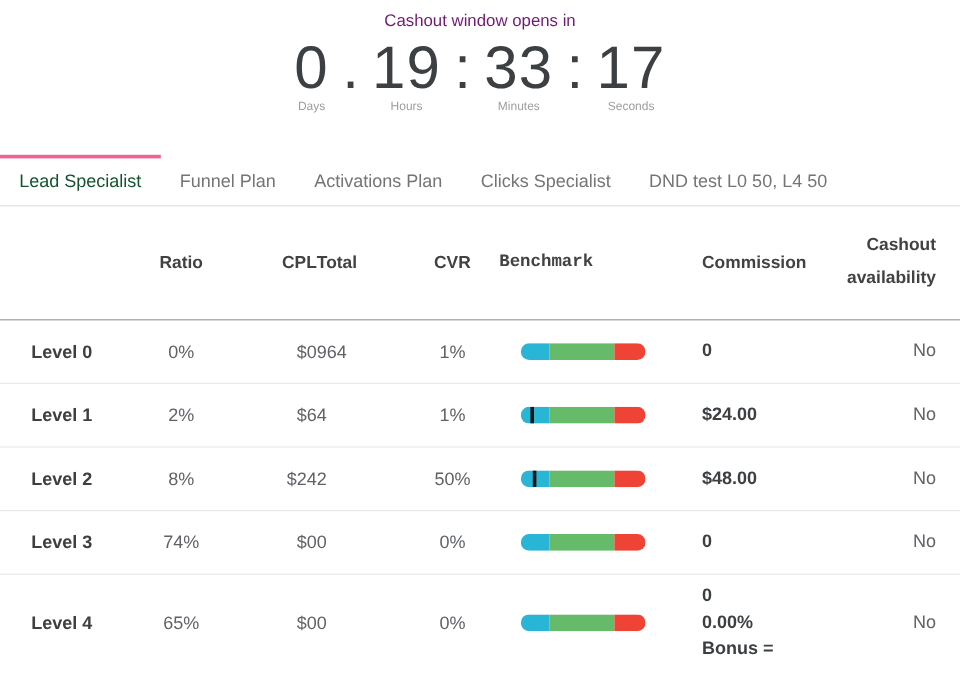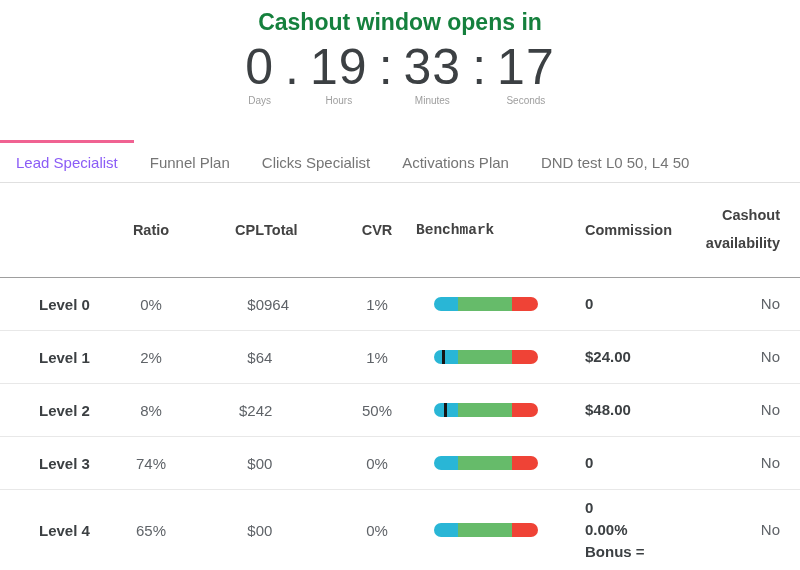--- a/index.html
+++ b/index.html
@@ -4,44 +4,44 @@
 <style>
   html, body { margin:0; padding:0; }
   body {
     width:800px; height:570px; overflow:hidden;
     background:#ffffff;
     font-family:"Liberation Sans", sans-serif;
     color:#3c4043;
   }
   
   .countdown { text-align:center; padding-top:9px; }
-  .countdown-title { font-size:23px; color:#15803d;font-weight:bold; }
+  .countdown-title { font-size:14px; color:#701a75; }
   .countdown-row { display:flex; justify-content:center; align-items:flex-start; margin-top:6px; }
   .unit { display:flex; flex-direction:column; align-items:center; }
   .unit-value { font-size:50px; font-weight:300; color:#3c4043; line-height:1.0; letter-spacing:1px; }
   .unit-label { font-size:10px; color:#9e9e9e; margin-top:3px; }
   .sep { font-size:50px; font-weight:300; color:#3c4043; line-height:1.0; margin:0 11px; }
   
   .tabs { display:flex; margin-top:34px; border-bottom:1px solid #e0e0e0; height:42px; }
   .tab {
     display:flex; align-items:center; padding:0 16px;
     font-size:15px; color:#757575; border-top:3px solid transparent;
     cursor:pointer; white-space:nowrap; box-sizing:border-box;
   }
-  .tab.active { color:#8b5cf6; border-top-color:#f06292; }
+  .tab.active { color:#14532d; border-top-color:#f06292; }
   
   .table { width:800px; box-sizing:border-box; }
   .thead, .trow { display:flex; align-items:center; padding-right:20px; box-sizing:border-box; }
   .thead {
     height:95px; border-bottom:1px solid #9e9e9e;
     font-weight:bold; font-size:14.5px; color:#424242;
   }
   .trow { height:53px; border-bottom:1px solid #e8e8e8; font-size:15px; color:#5f6368; }
   .trow.tall { height:80px; border-bottom:none; }
-  .c1 { flex:0 0 116px; box-sizing:border-box; padding-left:39px; text-align:left; }
+  .c1 { flex:0 0 116px; box-sizing:border-box; padding-left:26px; text-align:left; }
   .c2 { flex:0 0 70px;  text-align:center; }
   .c3 { flex:0 0 78px;  text-align:right; }
   .c4 { flex:0 0 74px;  text-align:left; }
   .c5 { flex:0 0 78px;  text-align:center; }
   .c6 { flex:0 0 140px; text-align:left;font-family:Liberation Mono, monospace; }
   .c7 { flex:0 0 144px; box-sizing:border-box; padding-left:29px; text-align:left; }
   .c8 { flex:0 0 80px;  text-align:right; line-height:1.9; }
   .trow .c1 { font-weight:bold; color:#3c4043; }
   .trow .c7 { font-weight:bold; color:#3c4043; }
   .trow .c8 { line-height:1.2; }
@@ -83,24 +83,24 @@
 </div>
 
 <div class="tabs" id="tabs">
     <div class="tab active">
     <span>Lead Specialist</span>
   </div>
     <div class="tab">
     <span>Funnel Plan</span>
   </div>
     <div class="tab">
+    <span>Activations Plan</span>
+  </div>
+    <div class="tab">
     <span>Clicks Specialist</span>
-  </div>
-    <div class="tab">
-    <span>Activations Plan</span>
   </div>
     <div class="tab">
     <span>DND test L0 50, L4 50</span>
   </div>
   </div>
 
 <div class="table">
   <div class="thead">
     <div class="c1"></div>
     <div class="c2">Ratio</div>

